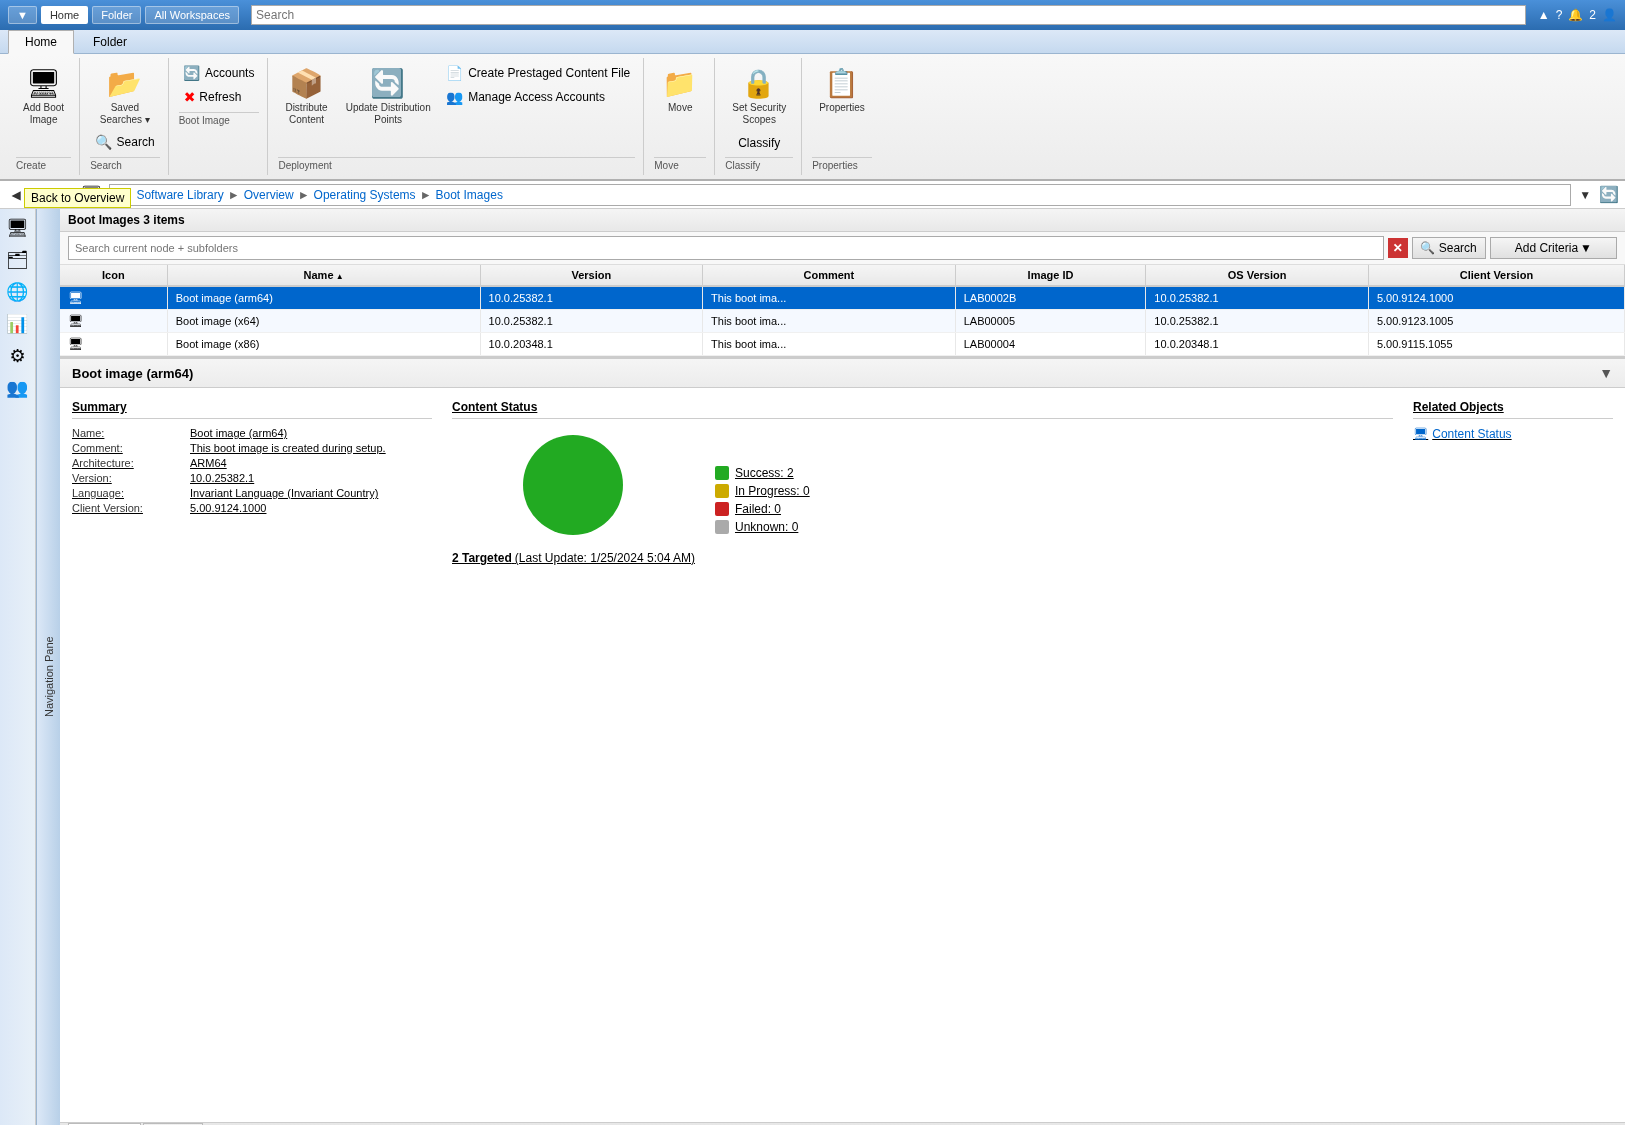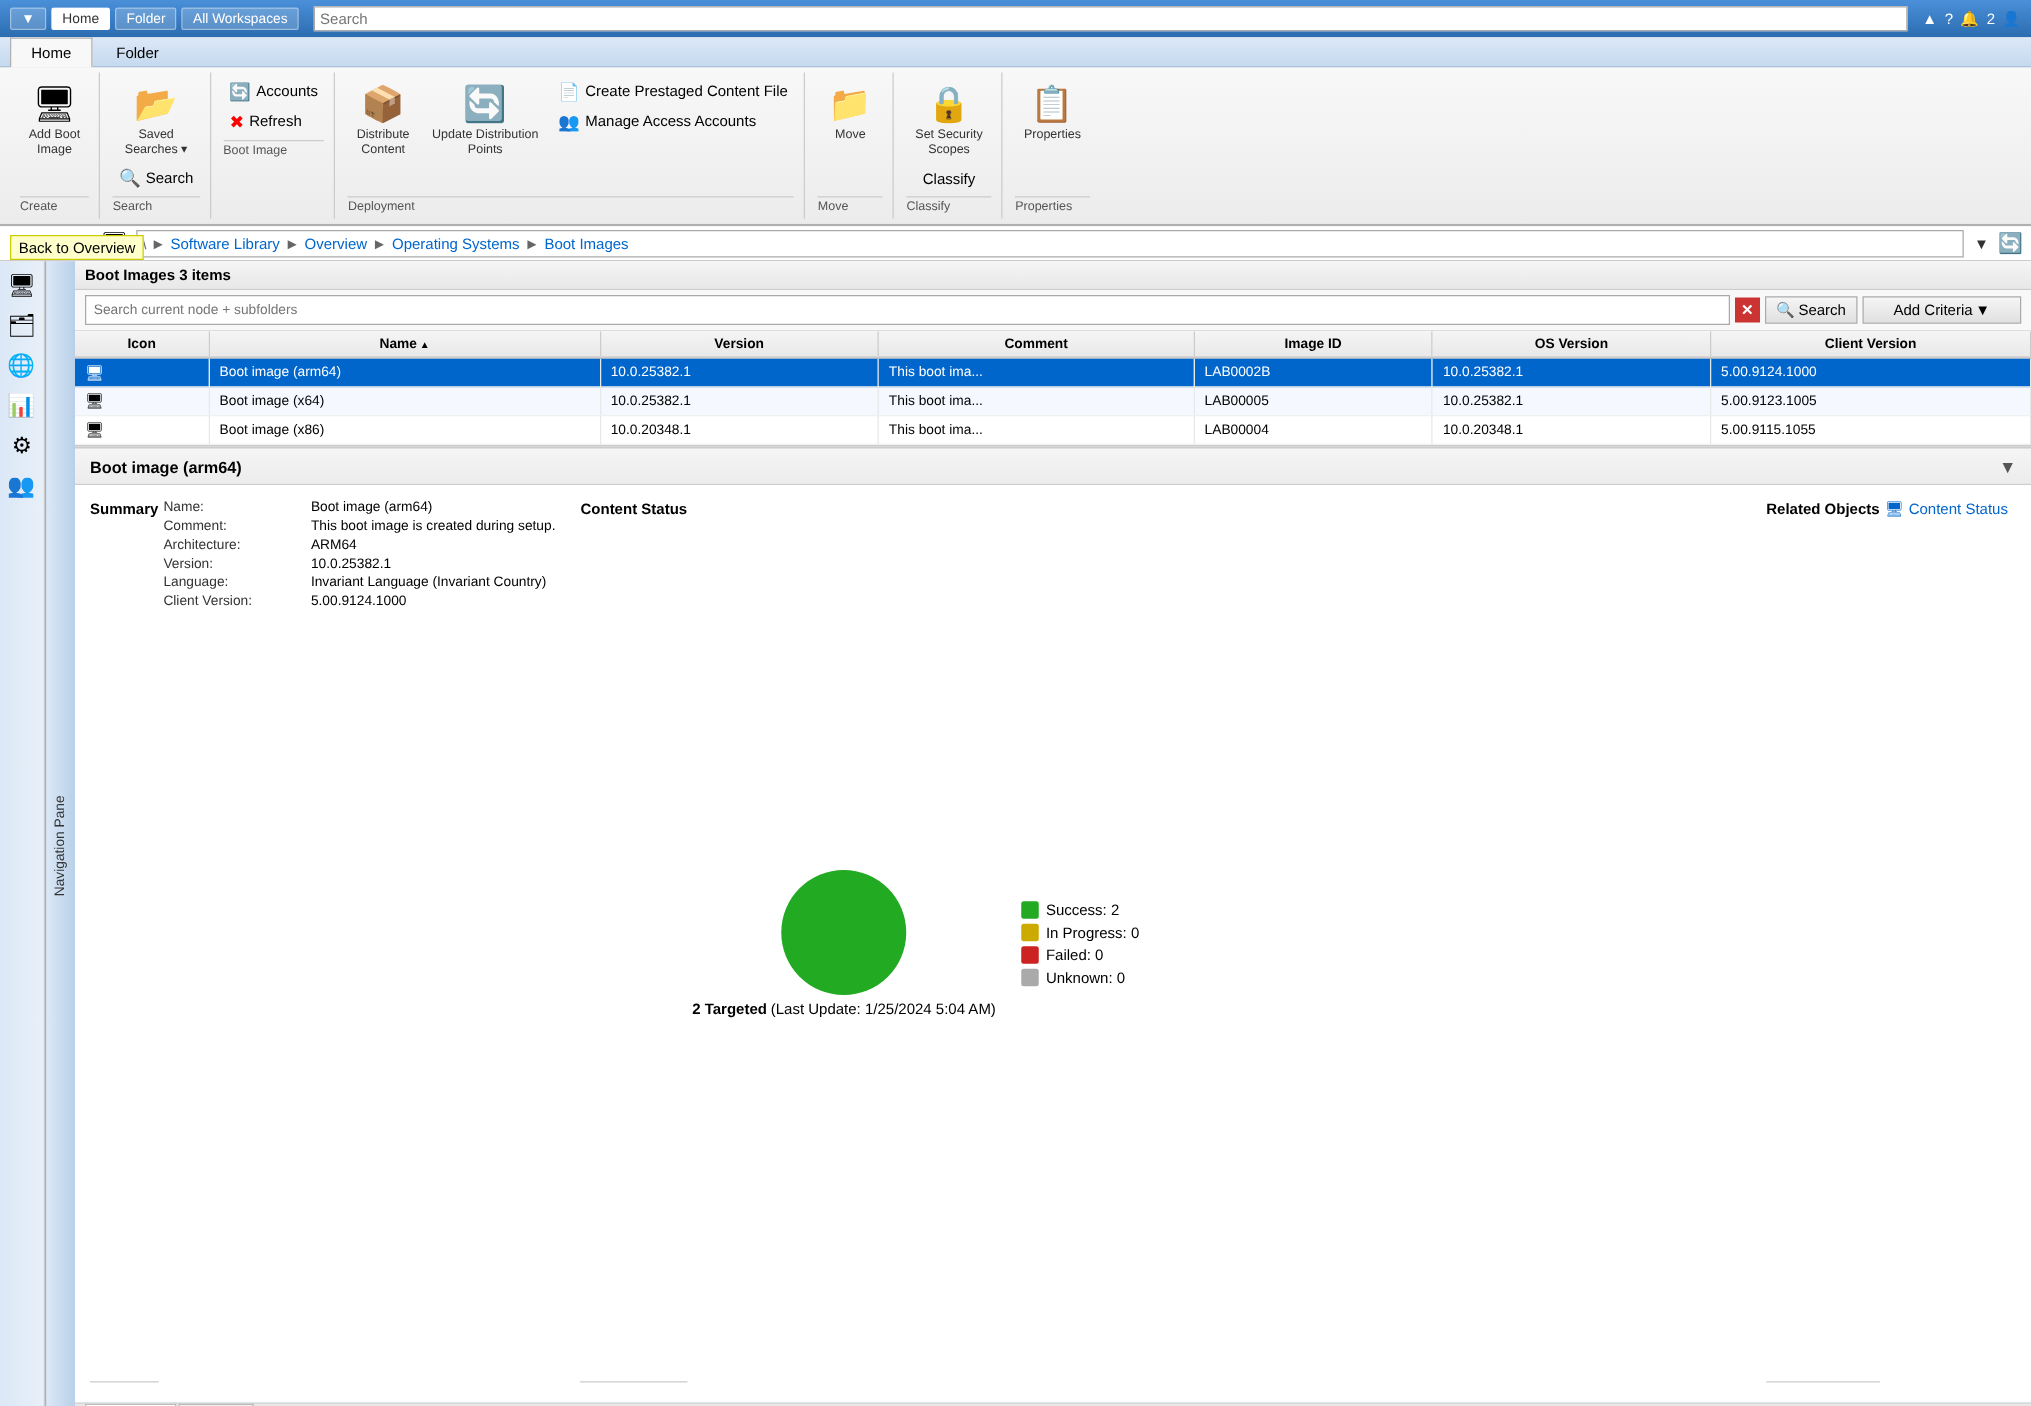--- a/index.html
+++ b/index.html
@@ -140,21 +140,21 @@
       padding: 1px 4px;
       height: 22px;
     }
     .breadcrumb-item { color: #0066cc; cursor: pointer; }
     .address-refresh { font-size: 16px; cursor: pointer; color: #333; }
 
     
     .back-tooltip {
       position: absolute;
       top: 188px;
-      left: 8px;
+      left: 24px;
       background: #ffffcc;
       border: 1px solid #cccc00;
       padding: 2px 6px;
       font-size: 11px;
       z-index: 100;
     }
 
     
     .main-layout { display: flex; height: calc(1125px - 190px); }
 
@@ -274,34 +274,34 @@
       display: flex;
       align-items: center;
       justify-content: space-between;
       padding: 6px 12px;
       background: linear-gradient(to bottom, #f5f5f5, #ececec);
       border-bottom: 1px solid #ccc;
     }
     .detail-title { font-weight: bold; font-size: 13px; }
     .detail-collapse { font-size: 14px; cursor: pointer; color: #555; }
     .detail-content { display: flex; padding: 12px; gap: 20px; flex: 1; }
-    .detail-section { display: flex; flex-direction: row; gap: 4px; }
+    .detail-section { display: flex; flex-direction: column; gap: 4px; text-decoration: underline; }
     .detail-section-title { font-weight: bold; font-size: 12px; border-bottom: 1px solid #ccc; padding-bottom: 4px; margin-bottom: 4px; }
     .detail-row { display: flex; gap: 8px; margin-bottom: 3px; }
     .detail-label { color: #333; min-width: 110px; font-size: 11px; }
     .detail-value { color: #000; font-size: 11px; }
 
     
     .content-status-section { flex: 1; min-width: 300px; }
     .chart-area { display: flex; align-items: center; gap: 20px; padding: 8px 0; }
     .pie-chart { width: 100px; height: 100px; border-radius: 50%; background: #22aa22; flex-shrink: 0; }
     .legend-items { display: flex; flex-direction: column; gap: 4px; }
     .legend-item { display: flex; align-items: center; gap: 6px; font-size: 11px; }
     .legend-color { width: 14px; height: 14px; border-radius: 2px; }
-    .chart-label { font-size: 11px; text-align: center; margin-top: 4px; }
+    .chart-label { font-size: 11px; text-align: center; margin-top: 16px; }
     .chart-label strong { font-weight: bold; }
 
     
     .related-section { min-width: 200px; }
     .related-link { color: #0066cc; cursor: pointer; display: flex; align-items: center; gap: 4px; font-size: 11px; }
 
     
     .bottom-tabs {
       display: flex;
       background: linear-gradient(to bottom, #e8e8e8, #d8d8d8);

